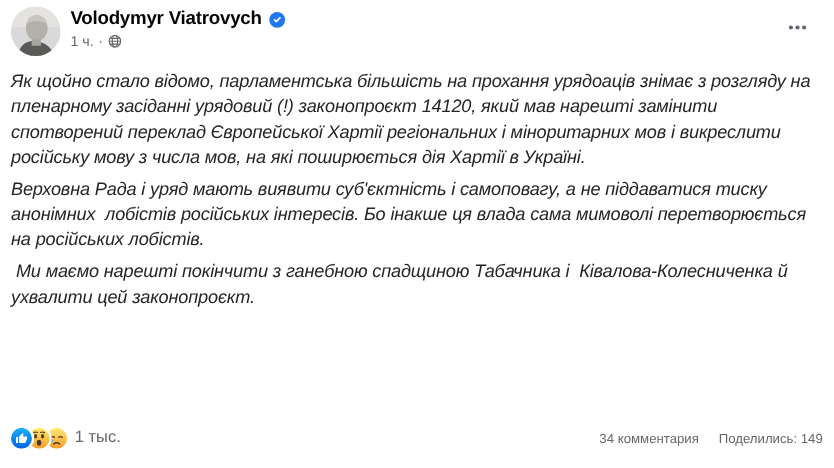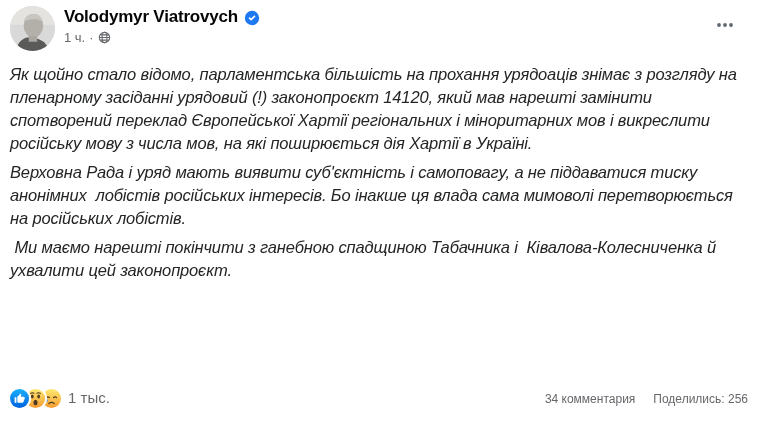--- a/index.html
+++ b/index.html
@@ -166,17 +166,17 @@
           <path d="M5.5 10.8 Q7.5 9 9.5 10.8" stroke="#4e3821" stroke-width="1.4" fill="none" stroke-linecap="round"></path>
           <path d="M14.5 10.8 Q16.5 9 18.5 10.8" stroke="#4e3821" stroke-width="1.4" fill="none" stroke-linecap="round"></path>
           <path d="M8.5 18.5 Q12 15.5 15.5 18.5" stroke="#4e3821" stroke-width="1.5" fill="none" stroke-linecap="round"></path>
           <path d="M6.6 12.2 Q8.6 14.6 6.6 16.6 Q4.6 14.6 6.6 12.2 Z" fill="#5890ff"></path>
         </svg>
       </span>
       <span class="rcount">1 тыс.</span>
     </div>
     <div class="meta-right">
       <span>34 комментария</span>
-      <span>Поделились: 256</span>
+      <span>Поделились: 149</span>
     </div>
   </div>
 
 </div>
 
 </body></html>

